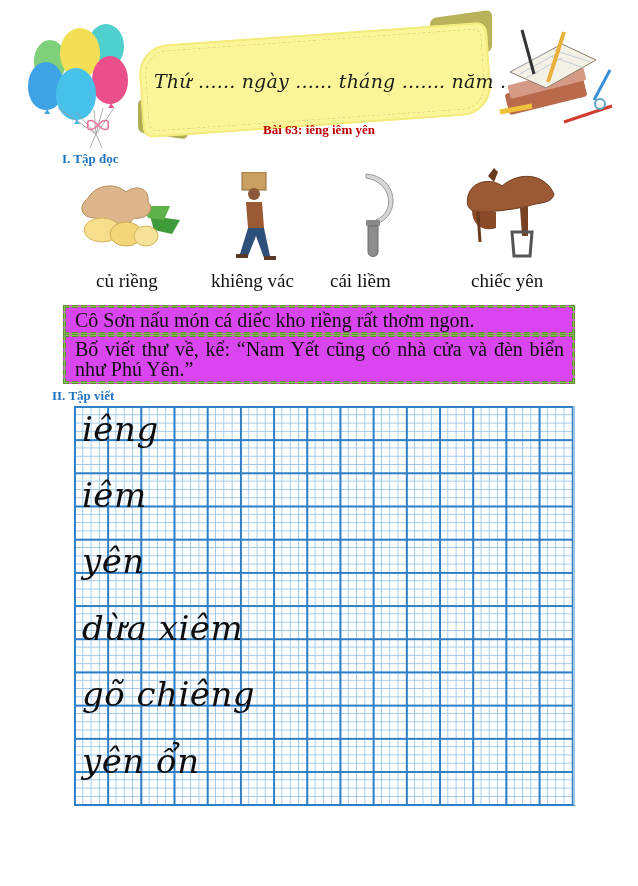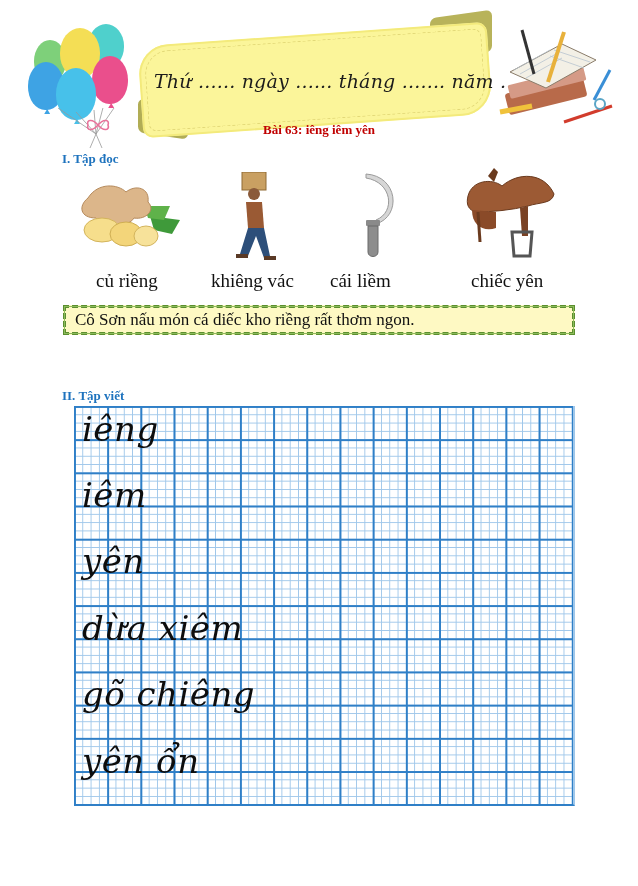--- a/index.html
+++ b/index.html
@@ -33,31 +33,31 @@
   .date-line { position: absolute; left: 154px; top: 70px; font-family: "DejaVu Serif", serif;
                font-style: italic; font-size: 19px; color: #1b1b1b; letter-spacing: 0.2px; white-space: nowrap; }
 
   .books { position: absolute; left: 492px; top: 26px; width: 124px; height: 100px; }
 
   .lesson-title { position: absolute; left: 0; width: 638px; top: 122px; text-align: center;
                   font-size: 13px; font-weight: bold; color: #c00000; }
 
   .section-heading { position: absolute; font-size: 13px; font-weight: bold; color: #1e73be; }
   .sec1 { left: 62px; top: 142px; margin-top: 9px; }
-  .sec2 { left: 62px; top: 388px; }
+  .sec2 { left: 52px; top: 388px; }
 
   
   .pic { position: absolute; }
   .pic-label { position: absolute; font-size: 19px; white-space: nowrap; text-align: left; }
 
   
   .reading { position: absolute; left: 63px; top: 305px; width: 512px; }
   .reading-row { position: relative; border: 3px dashed #5b8f2e; outline: 1px solid #8dbb5c;
-                 outline-offset: -2px; padding: 2px 8px 2px 9px; font-size: 17px; line-height: 20px;
-                 text-align: justify; background: #fef9c3; }
+                 outline-offset: -2px; padding: 2px 8px 2px 9px; font-size: 20px; line-height: 20px;
+                 text-align: justify; background: #d946ef; }
   .reading-row + .reading-row { border-top-width: 3px; margin-top: -1px; }
 
   
   .grid { position: absolute; left: 74px; top: 406px; width: 499px; height: 398px;
           background-color: #ffffff;
           background-image:
             linear-gradient(to right, #2f7fc7 1.5px, transparent 1.5px),
             linear-gradient(to bottom, #2f7fc7 1.5px, transparent 1.5px),
             linear-gradient(to right, #9fc7ea 1px, transparent 1px),
             linear-gradient(to bottom, #9fc7ea 1px, transparent 1px);
@@ -140,20 +140,21 @@
   <path d="M6 30 C10 14 30 12 40 20 C56 6 82 6 92 28 C90 38 78 36 66 40 C50 44 30 46 14 46 C6 44 4 38 6 30 Z" fill="#9c5a34" stroke="#6a3a1e" stroke-width="1"></path>
   <path d="M10 44 C10 60 22 66 34 62 L34 46 Z" fill="#8a4a28"></path>
   <path d="M58 42 L66 40 L66 70 L60 70 Z" fill="#7a4224"></path>
   <path d="M16 46 L18 76" stroke="#6a3a1e" stroke-width="3"></path>
   <path d="M50 66 L70 66 L68 90 L52 90 Z" fill="none" stroke="#555" stroke-width="3"></path>
 </svg>
 <div class="pic-label" style="left:471px;top:270px">chiếc yên</div>
 
 <div class="reading">
   <div class="reading-row">Cô Sơn nấu món cá diếc kho riềng rất thơm ngon.</div>
+  <div class="reading-row">Bố viết thư về, kể: “Nam Yết cũng có nhà cửa và đèn biển như Phú Yên.”</div>
 </div>
 
 <div class="section-heading sec2">II. Tập viết</div>
 
 <div class="grid">
   <div class="write-word" style="top:6px">iêng</div>
   <div class="write-word" style="top:72px">iêm</div>
   <div class="write-word" style="top:138px">yên</div>
   <div class="write-word" style="top:271px">gõ chiêng</div>
   <div class="write-word" style="top:205px">dừa xiêm</div>

